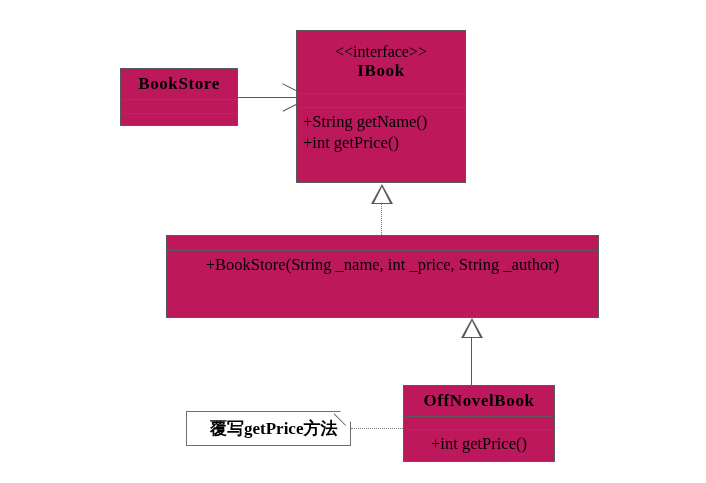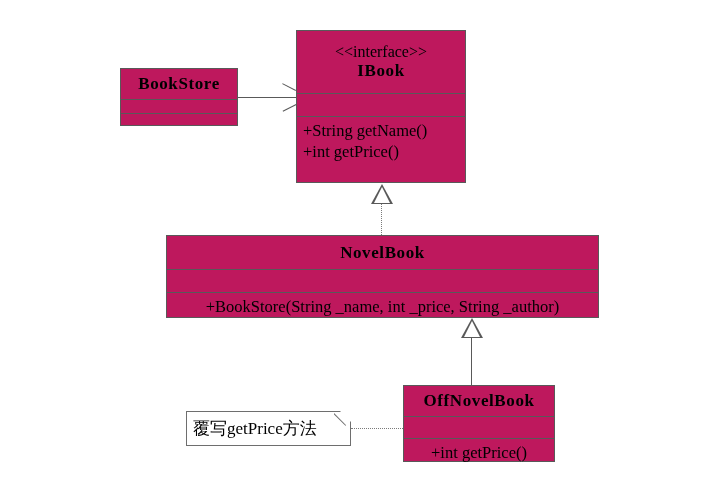--- a/index.html
+++ b/index.html
@@ -49,41 +49,41 @@
     font-size: 16px;
     line-height: 1.15;
   }
   .attrs-compartment {
     height: 14px;
   }
   .methods-compartment {
     display: block;
     padding: 3px 6px 4px 6px;
     text-align: left;
-    margin-top: 9px;
   }
   .method-line {
     font-size: 16.5px;
     line-height: 1.29;
     white-space: nowrap;
   }
   .methods-center {
     text-align: center;
   }
 
   
   .note-box {
     position: absolute;
     box-sizing: border-box;
     background: #ffffff;
     border: 1.6px solid #6e6e6e;
     display: flex;
     align-items: center;
     justify-content: flex-start;
-    padding-left: 6px;
+    padding-left: 23px;
+    font-weight: bold;
   }
   .note-text {
     font-size: 17px;
     white-space: nowrap;
   }
   .note-fold {
     position: absolute;
     right: -1.6px;
     top: -1.6px;
     width: 0;
@@ -204,23 +204,20 @@
       <div class="cls-name">IBook</div>
     </div>
     <div class="compartment attrs-compartment" style="height:14px;"></div>
     <div class="compartment methods-compartment">
       <div class="method-line">+String getName()</div>
       <div class="method-line">+int getPrice()</div>
     </div>
   </div>
 
   <div class="uml-box" style="left:166px; top:235px; width:433px; height:83px;">
-    <div class="compartment title-compartment" style="height:33px;">
-      <div class="cls-name">NovelBook</div>
-    </div>
     <div class="compartment attrs-compartment" style="height:14px;"></div>
     <div class="compartment methods-compartment methods-center">
       <div class="method-line">+BookStore(String _name, int _price, String _author)</div>
     </div>
   </div>
 
   <div class="uml-box" style="left:403px; top:385px; width:152px; height:77px;">
     <div class="compartment title-compartment" style="height:30px;">
       <div class="cls-name">OffNovelBook</div>
     </div>

